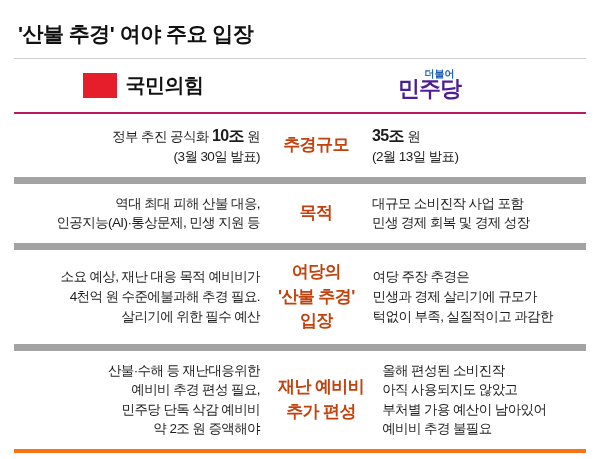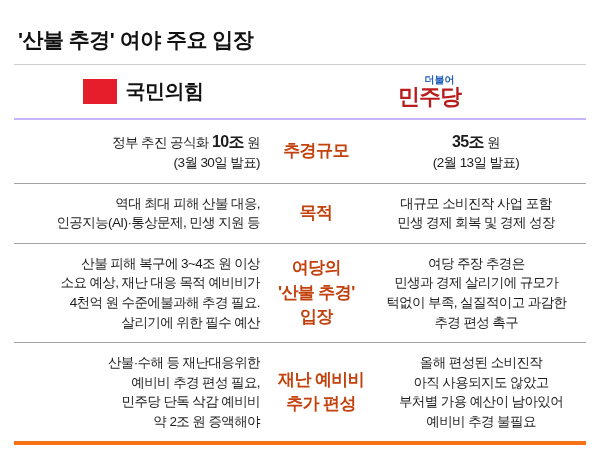--- a/index.html
+++ b/index.html
@@ -12,35 +12,35 @@
     height: 459px;
     background: #ffffff;
     font-family: "Liberation Sans", sans-serif;
     color: #1a1a1a;
     overflow: hidden;
   }
   .page {
     width: 600px;
     height: 459px;
     position: relative;
-    padding: 10px 14px;
+    padding: 4px 14px;
   }
   .title {
     font-size: 21px;
     font-weight: bold;
     letter-spacing: -0.5px;
     color: #111111;
     padding: 16px 4px 10px 4px;
   }
   .header-row {
     display: flex;
     align-items: center;
     height: 56px;
     border-top: 1px solid #cfcfcf;
-    border-bottom: 2px solid #c4b5fd;
+    border-bottom: 2px solid #be185d;
   }
   .col-left {
     flex: 0 0 258px;
     display: flex;
     align-items: center;
     justify-content: center;
   }
   .col-mid {
     flex: 0 0 88px;
     display: flex;
@@ -83,27 +83,27 @@
     font-size: 10px;
     color: #1f5fbf;
     font-weight: bold;
     letter-spacing: 0px;
     margin-bottom: 1px;
     margin-left: 20px;
   }
   .dem-name {
     font-size: 22px;
     font-weight: bold;
-    color: #b91c1c;
+    color: #4c1d95;
     letter-spacing: -1px;
-    font-family: Liberation Sans, sans-serif;
+    font-family: Liberation Mono, monospace;
   }
   .row {
     display: flex;
-    border-bottom: 1px solid #a3a3a3;
+    border-bottom: 7px solid #a3a3a3;
     min-height: 56px;
   }
   .row:last-of-type { border-bottom: 4px solid #f97316; }
   .cell {
     padding: 10px 6px;
     font-size: 13.5px;
     line-height: 1.45;
     letter-spacing: -0.6px;
     color: #1c1c1c;
     display: flex;
@@ -120,21 +120,21 @@
     flex: 0 0 88px;
     text-align: right;
     align-items: center;
     font-weight: bold;
     font-size: 17px;
     color: #c2410c;
   }
   .cell-right {
     flex: 1 1 auto;
     text-align: left;
-    align-items: center;
+    align-items: flex-start;
     padding-left: 12px;
   }
   .big {
     font-size: 16px;
     font-weight: bold;
   }
   .line { display: block; white-space: nowrap; }
 </style>
 </head>
 <body>
@@ -183,35 +183,33 @@
         <div class="cell cell-mid">
           <span class="line">목적</span>
         </div>
         <div class="cell cell-right">
           <span class="line">대규모 소비진작 사업 포함</span>
           <span class="line">민생 경제 회복 및 경제 성장</span>
         </div>
       </div>
       <div class="row">
         <div class="cell cell-left">
-          <span class="line">산불 피해 복구에 3~4조 원 이상</span>
           <span class="line">소요 예상, 재난 대응 목적 예비비가</span>
           <span class="line">4천억 원 수준에불과해 추경 필요.</span>
           <span class="line">살리기에 위한 필수 예산</span>
         </div>
         <div class="cell cell-mid">
           <span class="line">여당의</span>
           <span class="line">'산불 추경'</span>
           <span class="line">입장</span>
         </div>
         <div class="cell cell-right">
           <span class="line">여당 주장 추경은</span>
           <span class="line">민생과 경제 살리기에 규모가</span>
           <span class="line">턱없이 부족, 실질적이고 과감한</span>
-          <span class="line">추경 편성 촉구</span>
         </div>
       </div>
       <div class="row">
         <div class="cell cell-left">
           <span class="line">산불·수해 등 재난대응위한</span>
           <span class="line">예비비 추경 편성 필요,</span>
           <span class="line">민주당 단독 삭감 예비비</span>
           <span class="line">약 2조 원 증액해야</span>
         </div>
         <div class="cell cell-mid">

